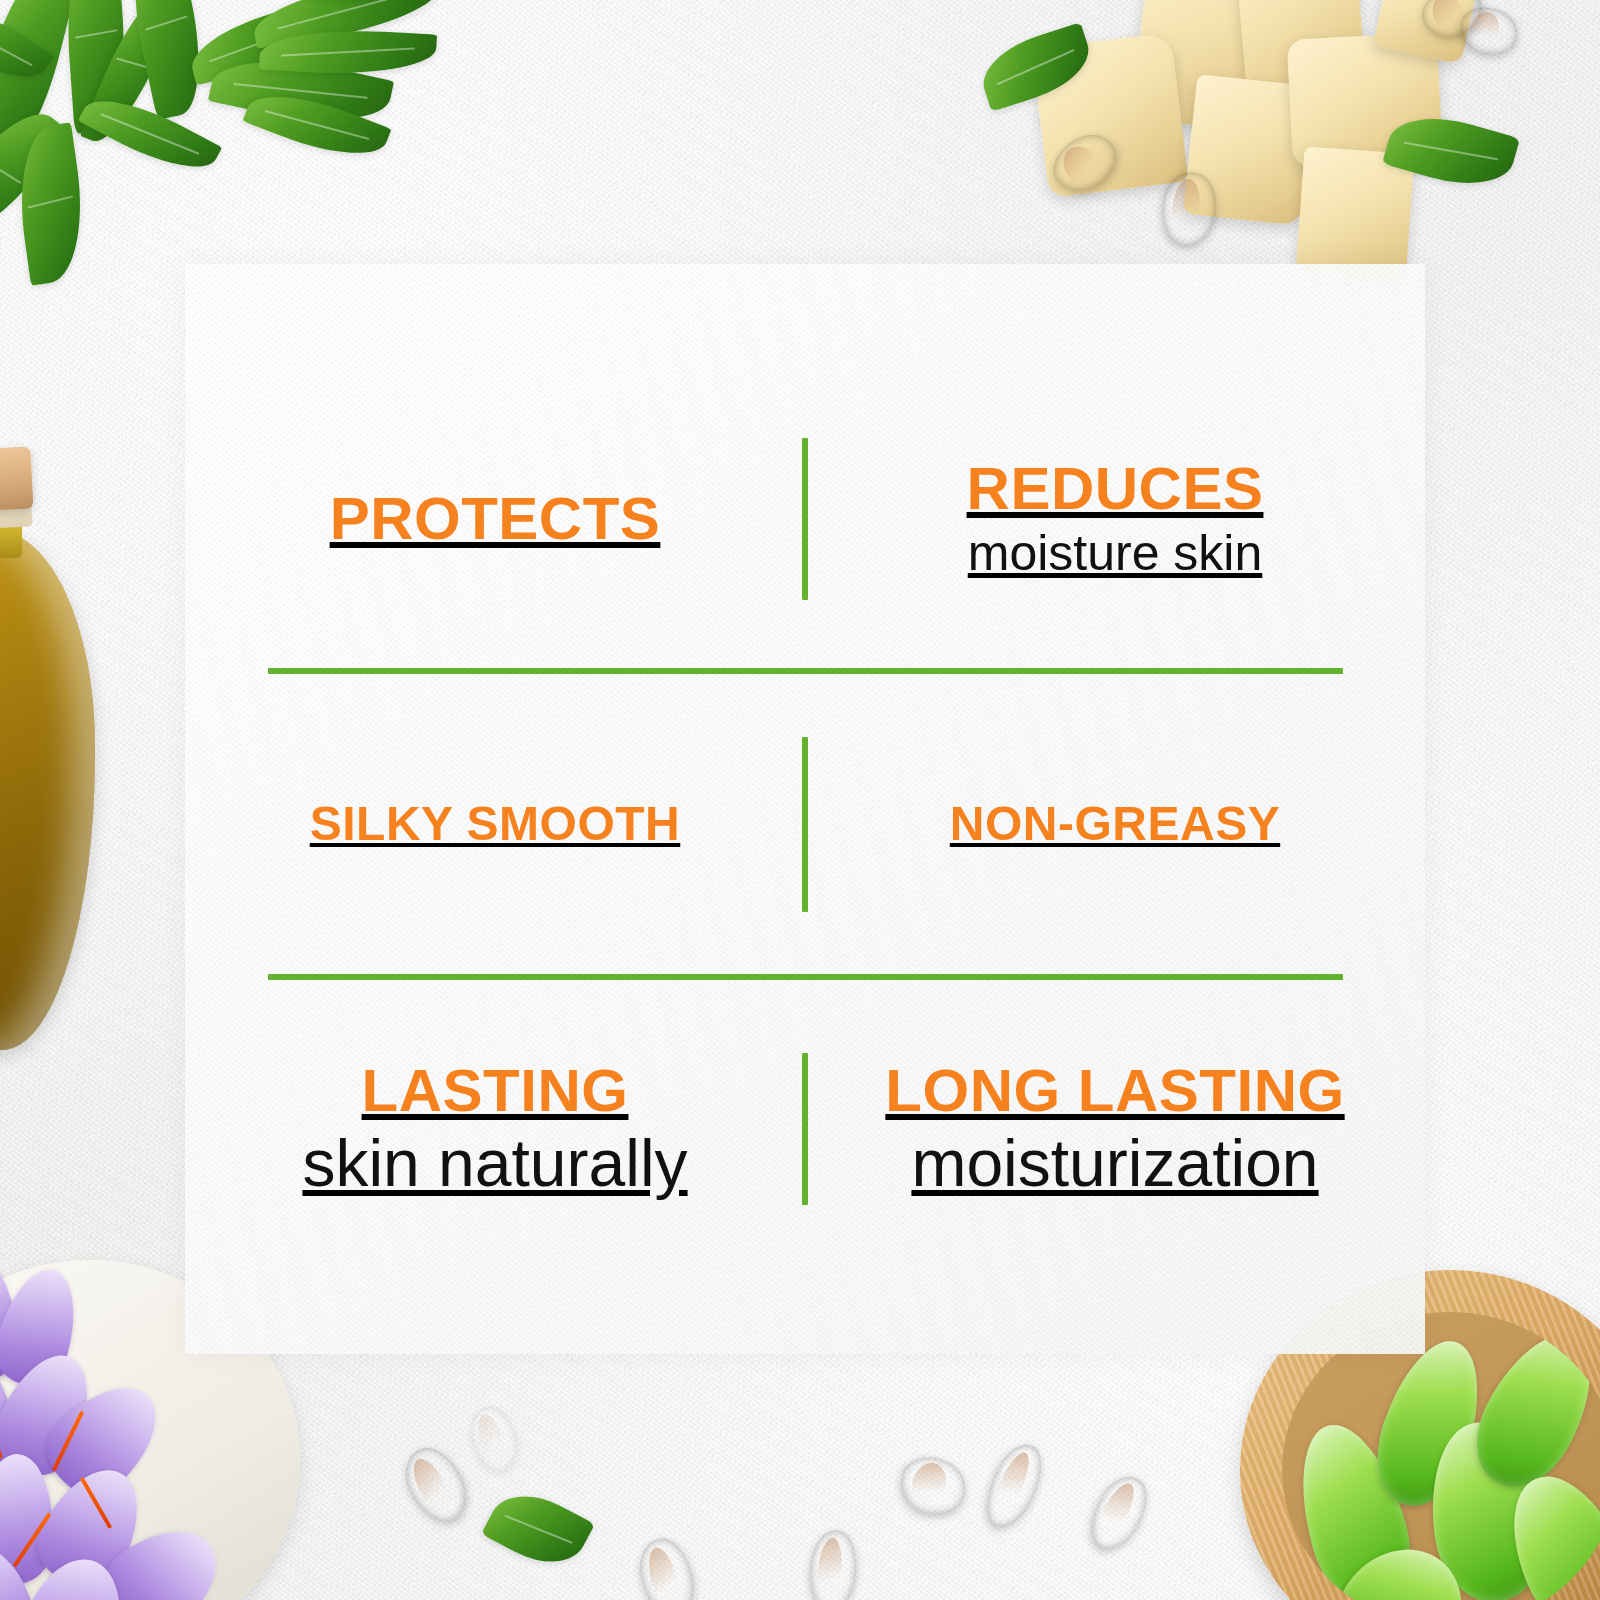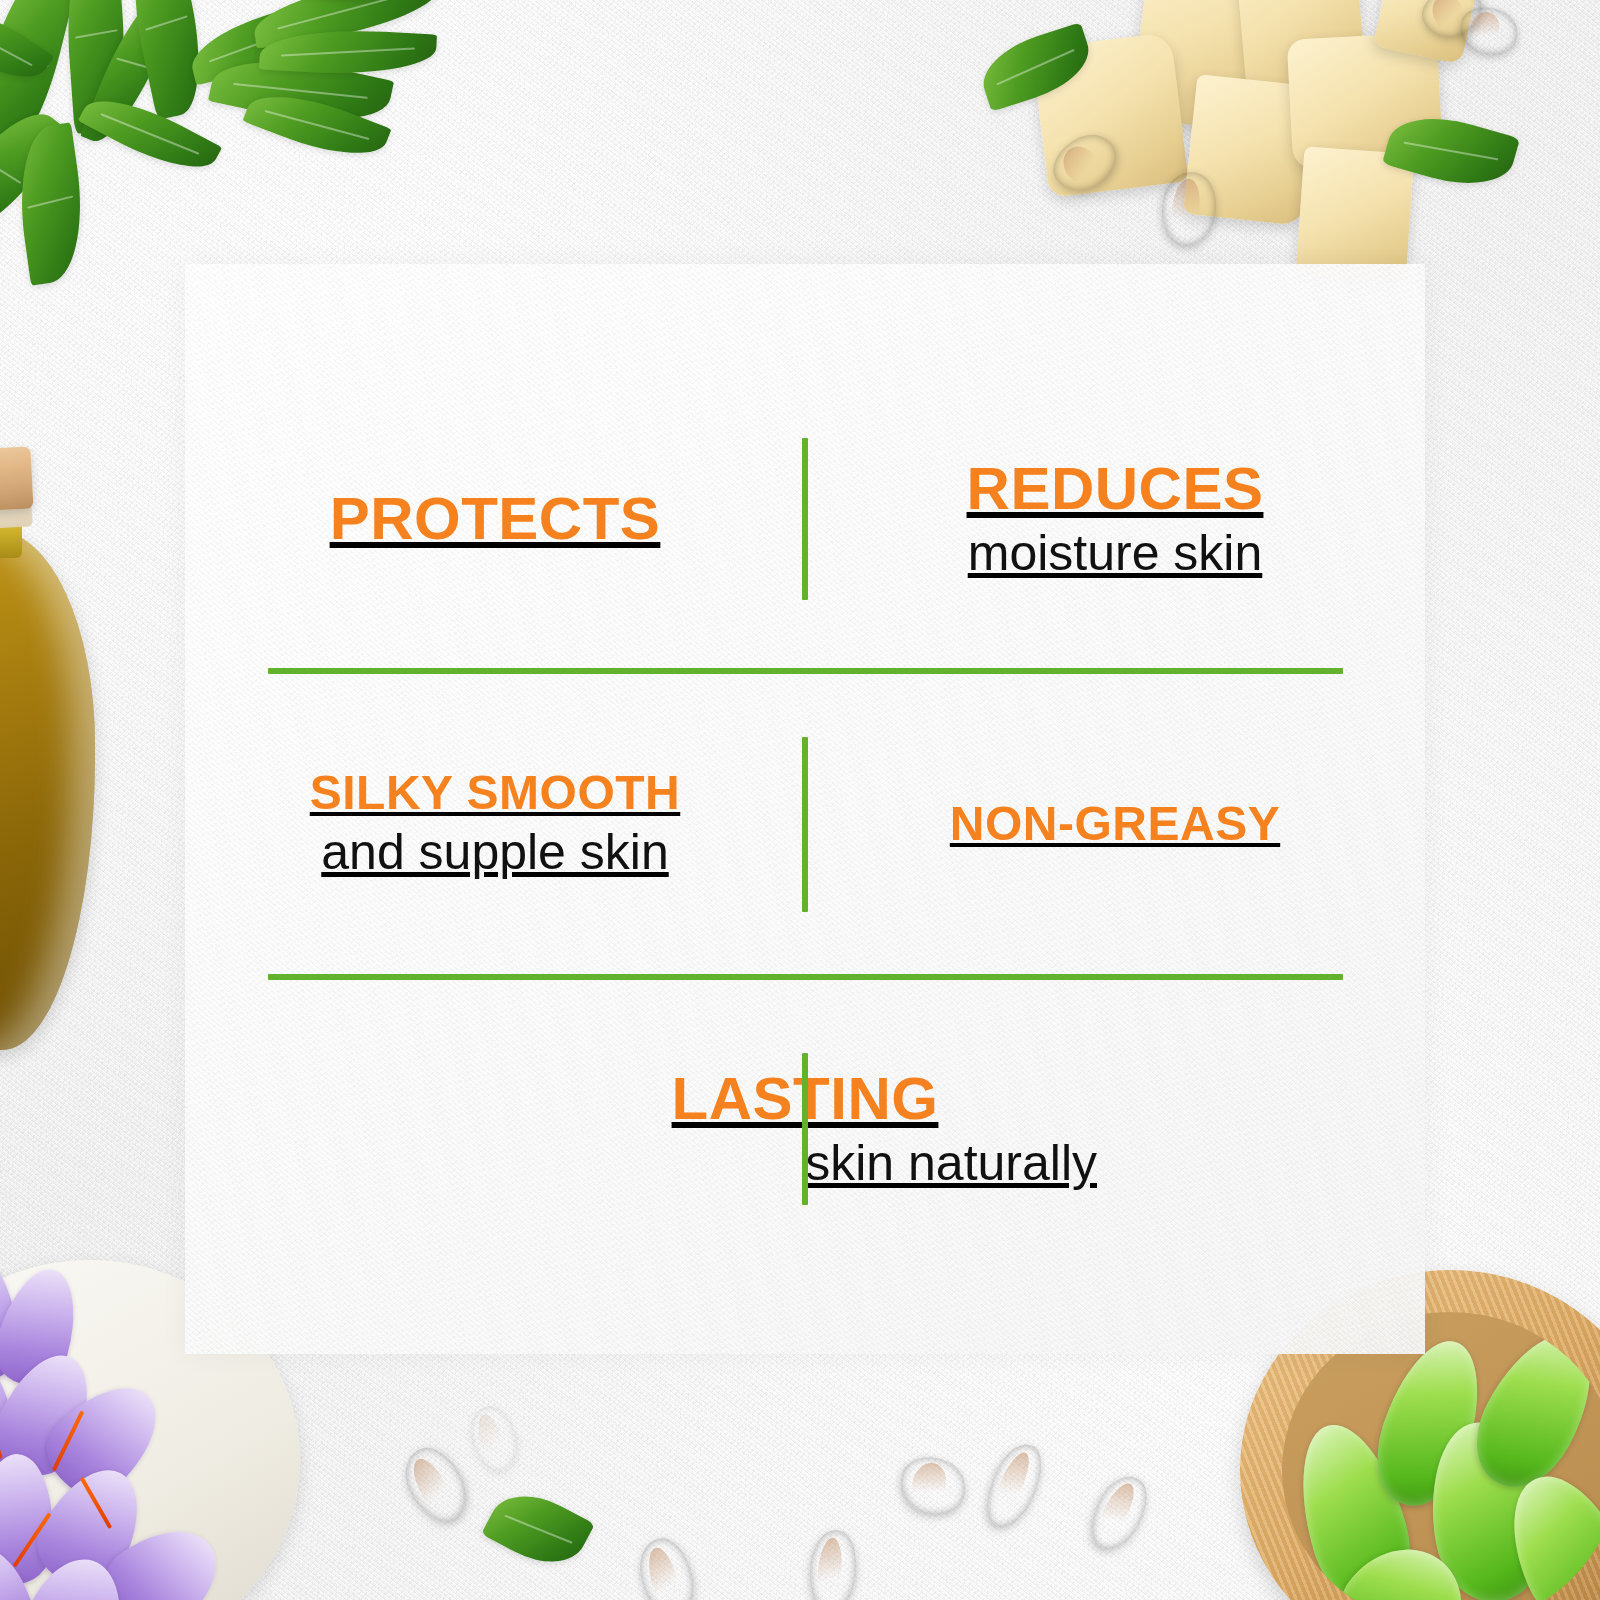--- a/index.html
+++ b/index.html
@@ -227,21 +227,21 @@
     white-space: nowrap;
     margin-top: 8px;
   }
 
   
   .row-1 .headline { font-size: 60px; }
   .row-1 .subline  { font-size: 50px; }
   .row-2 .headline { font-size: 48px; }
   .row-2 .subline  { font-size: 50px; }
   .row-3 .headline { font-size: 60px; }
-  .row-3 .subline  { font-size: 50px; text-align: right; }
+  .row-3 .subline  { font-size: 66px; }
 
   
   .v-divider {
     position: absolute;
     left: 50%;
     transform: translateX(-50%);
     width: 6px;
     background: #63B22E;
     border-radius: 1px;
   }
@@ -371,34 +371,37 @@
       </div>
     </div>
 
     <div class="h-divider"></div>
 
     <div class="row row-2">
       <div class="v-divider"></div>
 
       <div class="cell">
         <div class="headline">SILKY SMOOTH</div>
-        <div class="subline">and supple skin</div>
       </div>
 
       <div class="cell">
         <div class="headline">NON-GREASY</div>
       </div>
     </div>
 
     <div class="h-divider"></div>
 
     <div class="row row-3">
       <div class="v-divider"></div>
 
       <div class="cell">
         <div class="headline">LASTING</div>
         <div class="subline">skin naturally</div>
       </div>
 
+      <div class="cell">
+        <div class="headline">LONG LASTING</div>
+        <div class="subline">moisturization</div>
+      </div>
     </div>
 
   </div>
 </div>
 
 </body></html>

